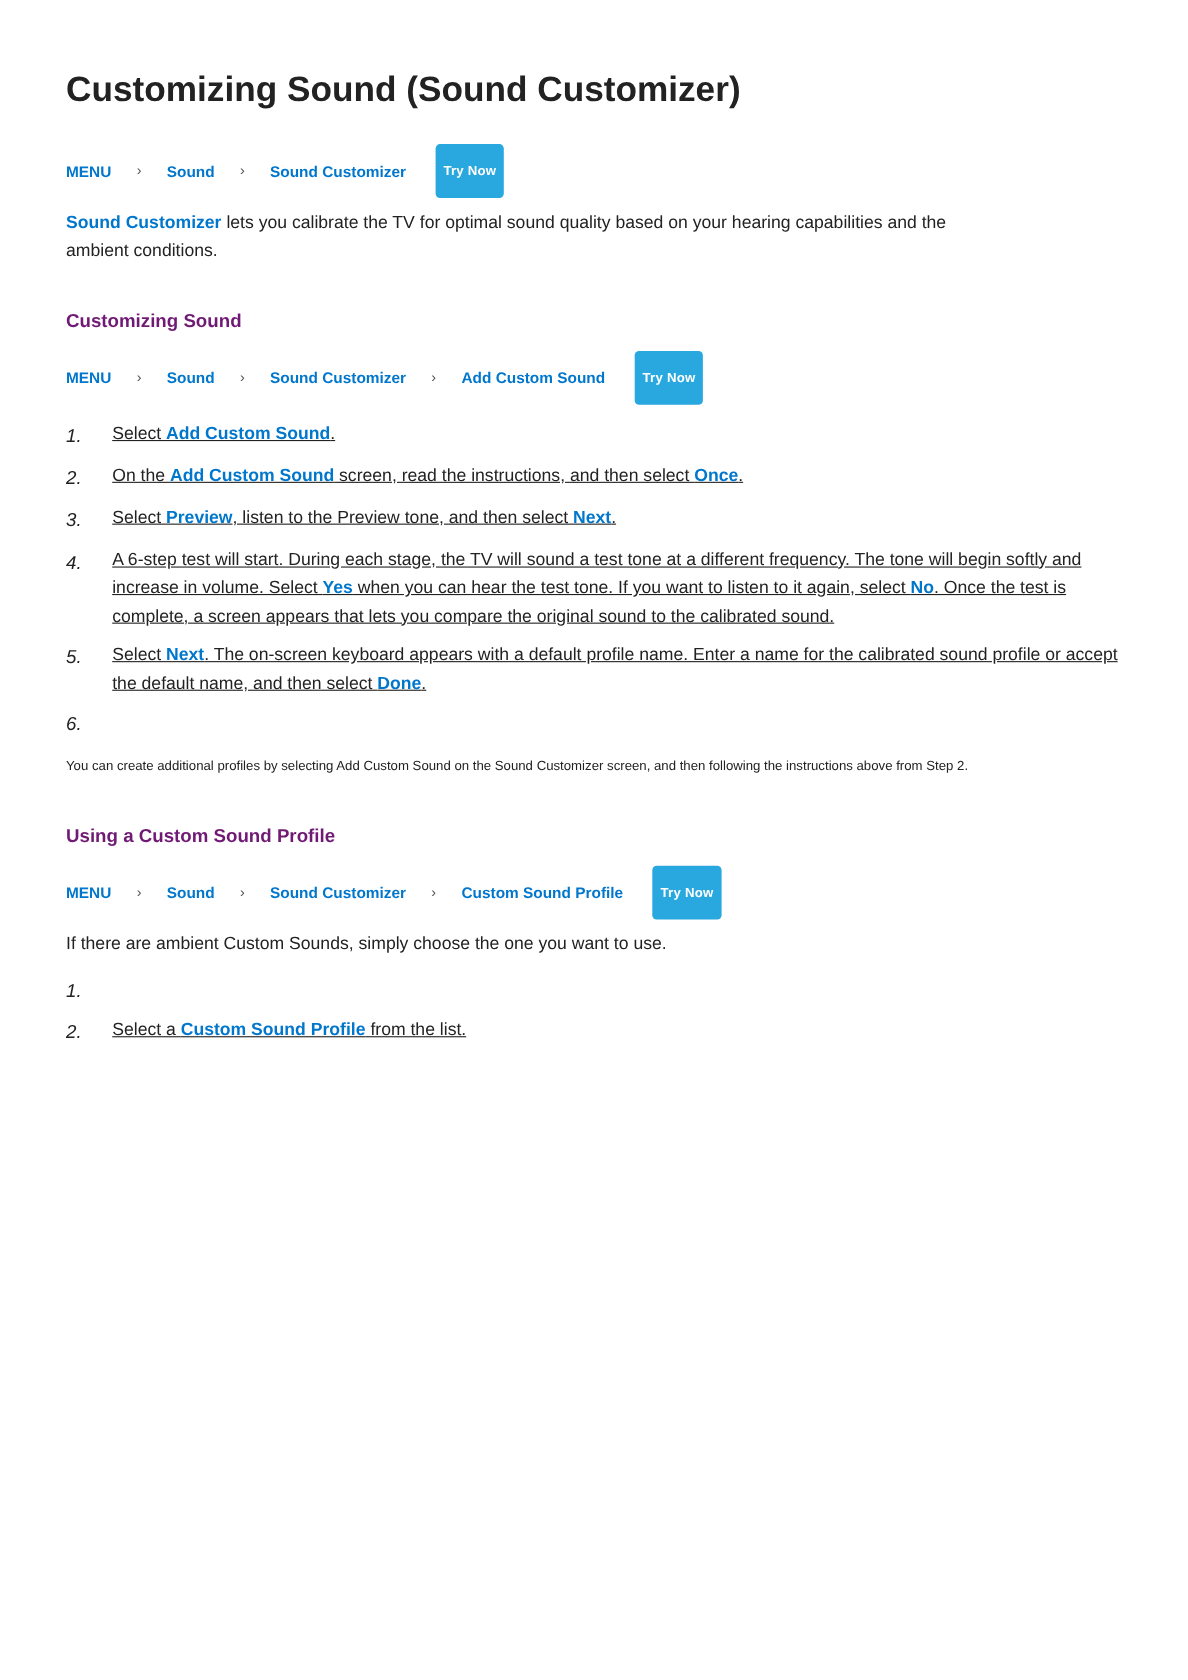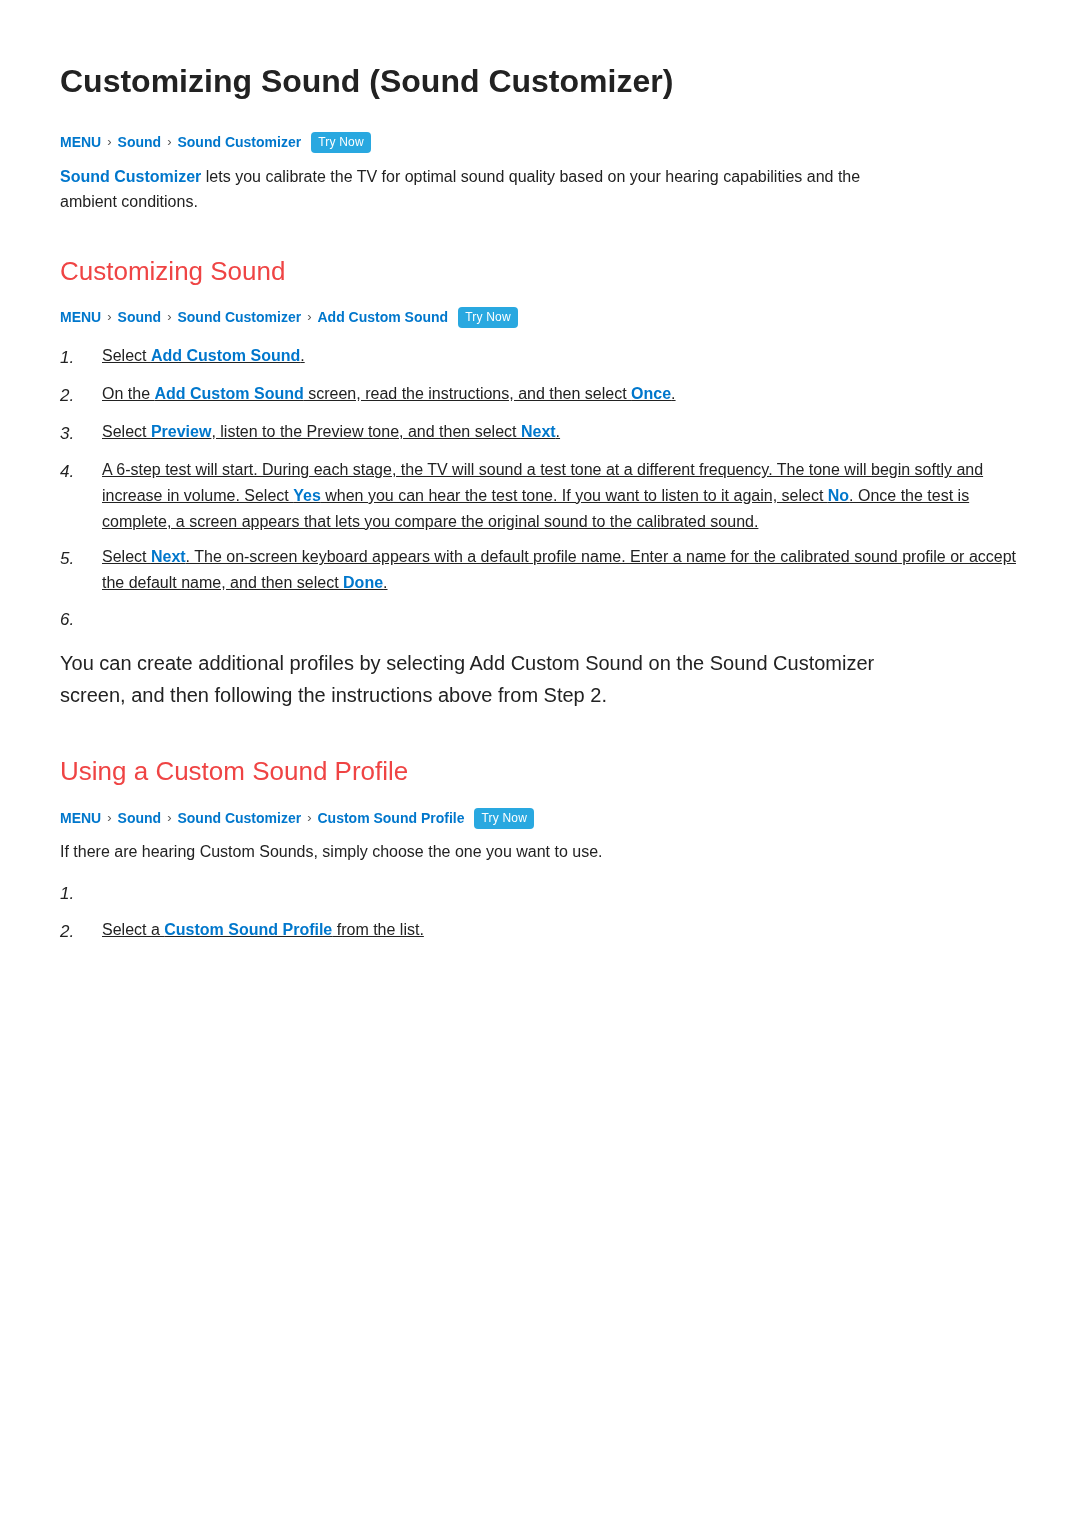--- a/index.html
+++ b/index.html
@@ -15,61 +15,61 @@
     .page-title {
       font-size: 32px;
       font-weight: 600;
       color: #222;
       margin-bottom: 24px;
       margin-top: 8px;
     }
     .breadcrumb {
       display: flex;
       align-items: center;
-      gap: 4px;
+      gap: 21px;
       font-size: 14px;
       margin-bottom: 10px;
     }
     .breadcrumb .menu-item {
       color: #0077cc;
       font-weight: 600;
       font-size: 14px;
     }
     .breadcrumb .chevron {
       color: #555;
       font-size: 13px;
       margin: 0 2px;
     }
     .try-now-badge {
       display: inline-flex;
       align-items: center;
       background: #29a8e0;
       color: #fff;
       border-radius: 4px;
       font-size: 12px;
-      font-weight: 400;
-      padding: 1px 7px;
+      font-weight: 700;
+      padding: 15px 7px;
       margin-left: 6px;
       vertical-align: middle;
       letter-spacing: 0.2px;
     }
     .intro-text {
       font-size: 16px;
       color: #222;
       margin-bottom: 36px;
       max-width: 860px;
     }
     .intro-text .highlight {
       color: #0077cc;
       font-weight: 600;
     }
     .section-title {
-      font-size: 26px;
-      font-weight: 400;
-      color: #ef4444;
+      font-size: 17px;
+      font-weight: 700;
+      color: #701a75;
       margin-bottom: 14px;
       margin-top: 8px;
     }
     .section {
       margin-bottom: 40px;
     }
     .steps-list {
       list-style: none;
       margin: 14px 0 14px 0;
       padding: 0;
@@ -93,21 +93,21 @@
       flex: 1;
       text-decoration: underline;
     }
     .link {
       color: #0077cc;
       font-weight: 600;
       text-decoration: underline;
       text-decoration-color: transparent;
     }
     .additional-text {
-      font-size: 20px;
+      font-size: 12px;
       color: #222;
       margin-top: 14px;
       max-width: 860px;
     }
   </style>
 </head>
 <body>
 
 <h1 class="page-title">Customizing Sound (Sound Customizer)</h1>
 
@@ -191,21 +191,21 @@
     <span class="menu-item">MENU</span>
     <span class="chevron">›</span>
     <span class="menu-item">Sound</span>
     <span class="chevron">›</span>
     <span class="menu-item">Sound Customizer</span>
     <span class="chevron">›</span>
     <span class="menu-item">Custom Sound Profile</span>
     <span class="try-now-badge">Try Now</span>
   </div>
 
-  <p class="intro-text" style="margin-bottom: 8px;">If there are hearing Custom Sounds, simply choose the one you want to use.</p>
+  <p class="intro-text" style="margin-bottom: 8px;">If there are ambient Custom Sounds, simply choose the one you want to use.</p>
 
   <ol class="steps-list">
 
     <li>
       <span class="step-num">1.</span>
     </li>
 
     <li>
       <span class="step-num">2.</span>
       <span class="step-text">

